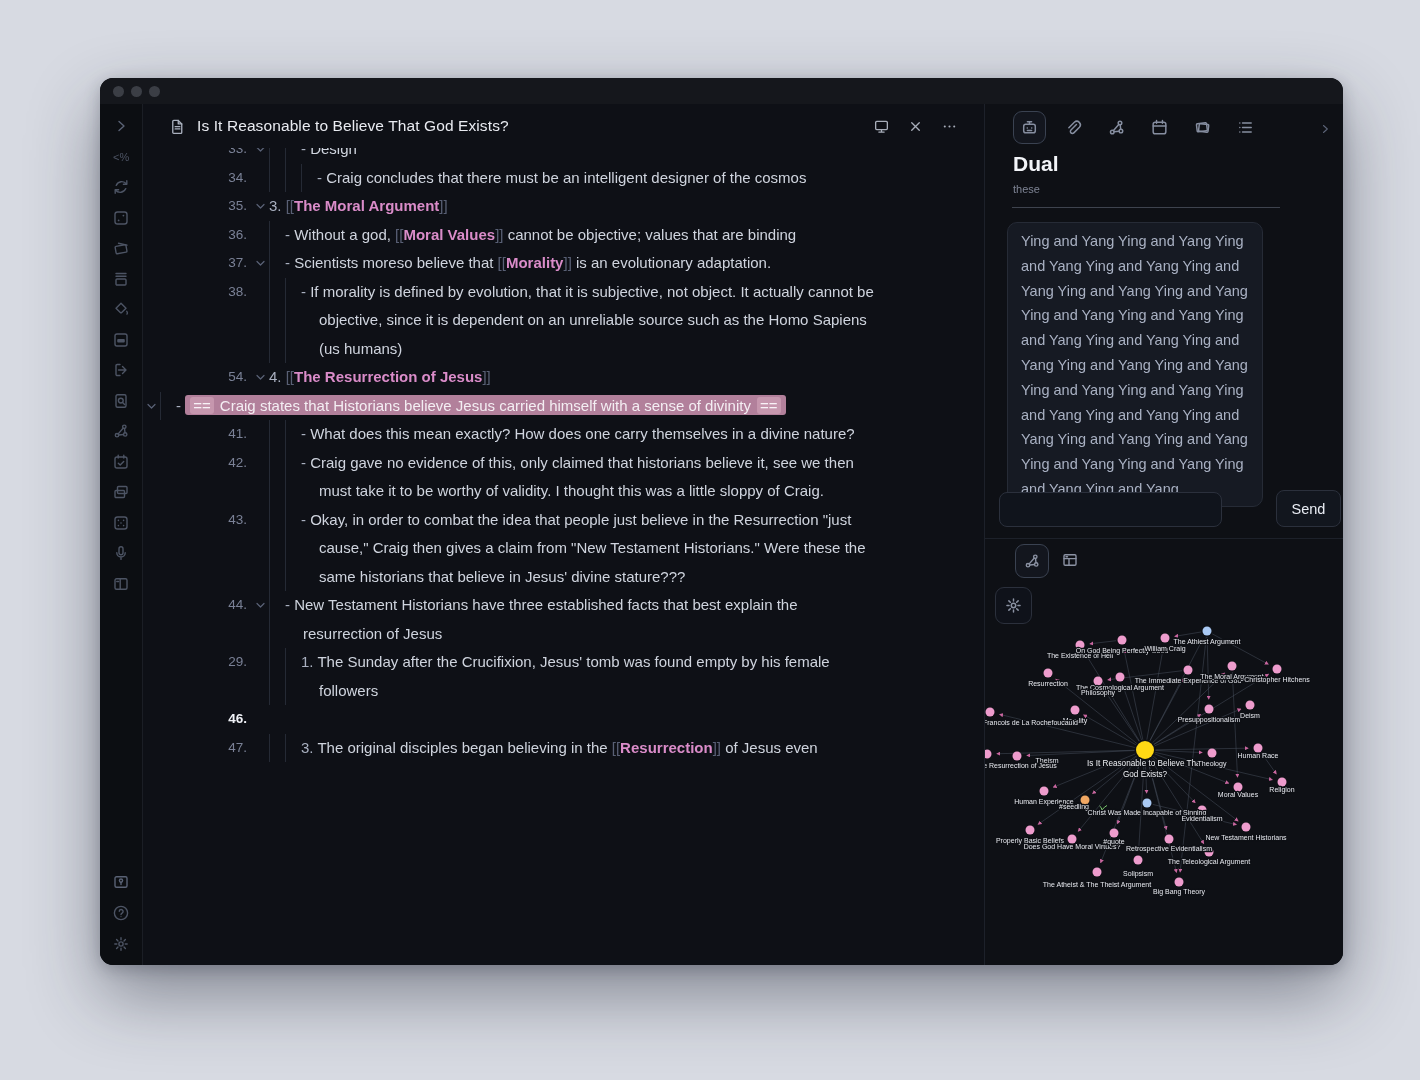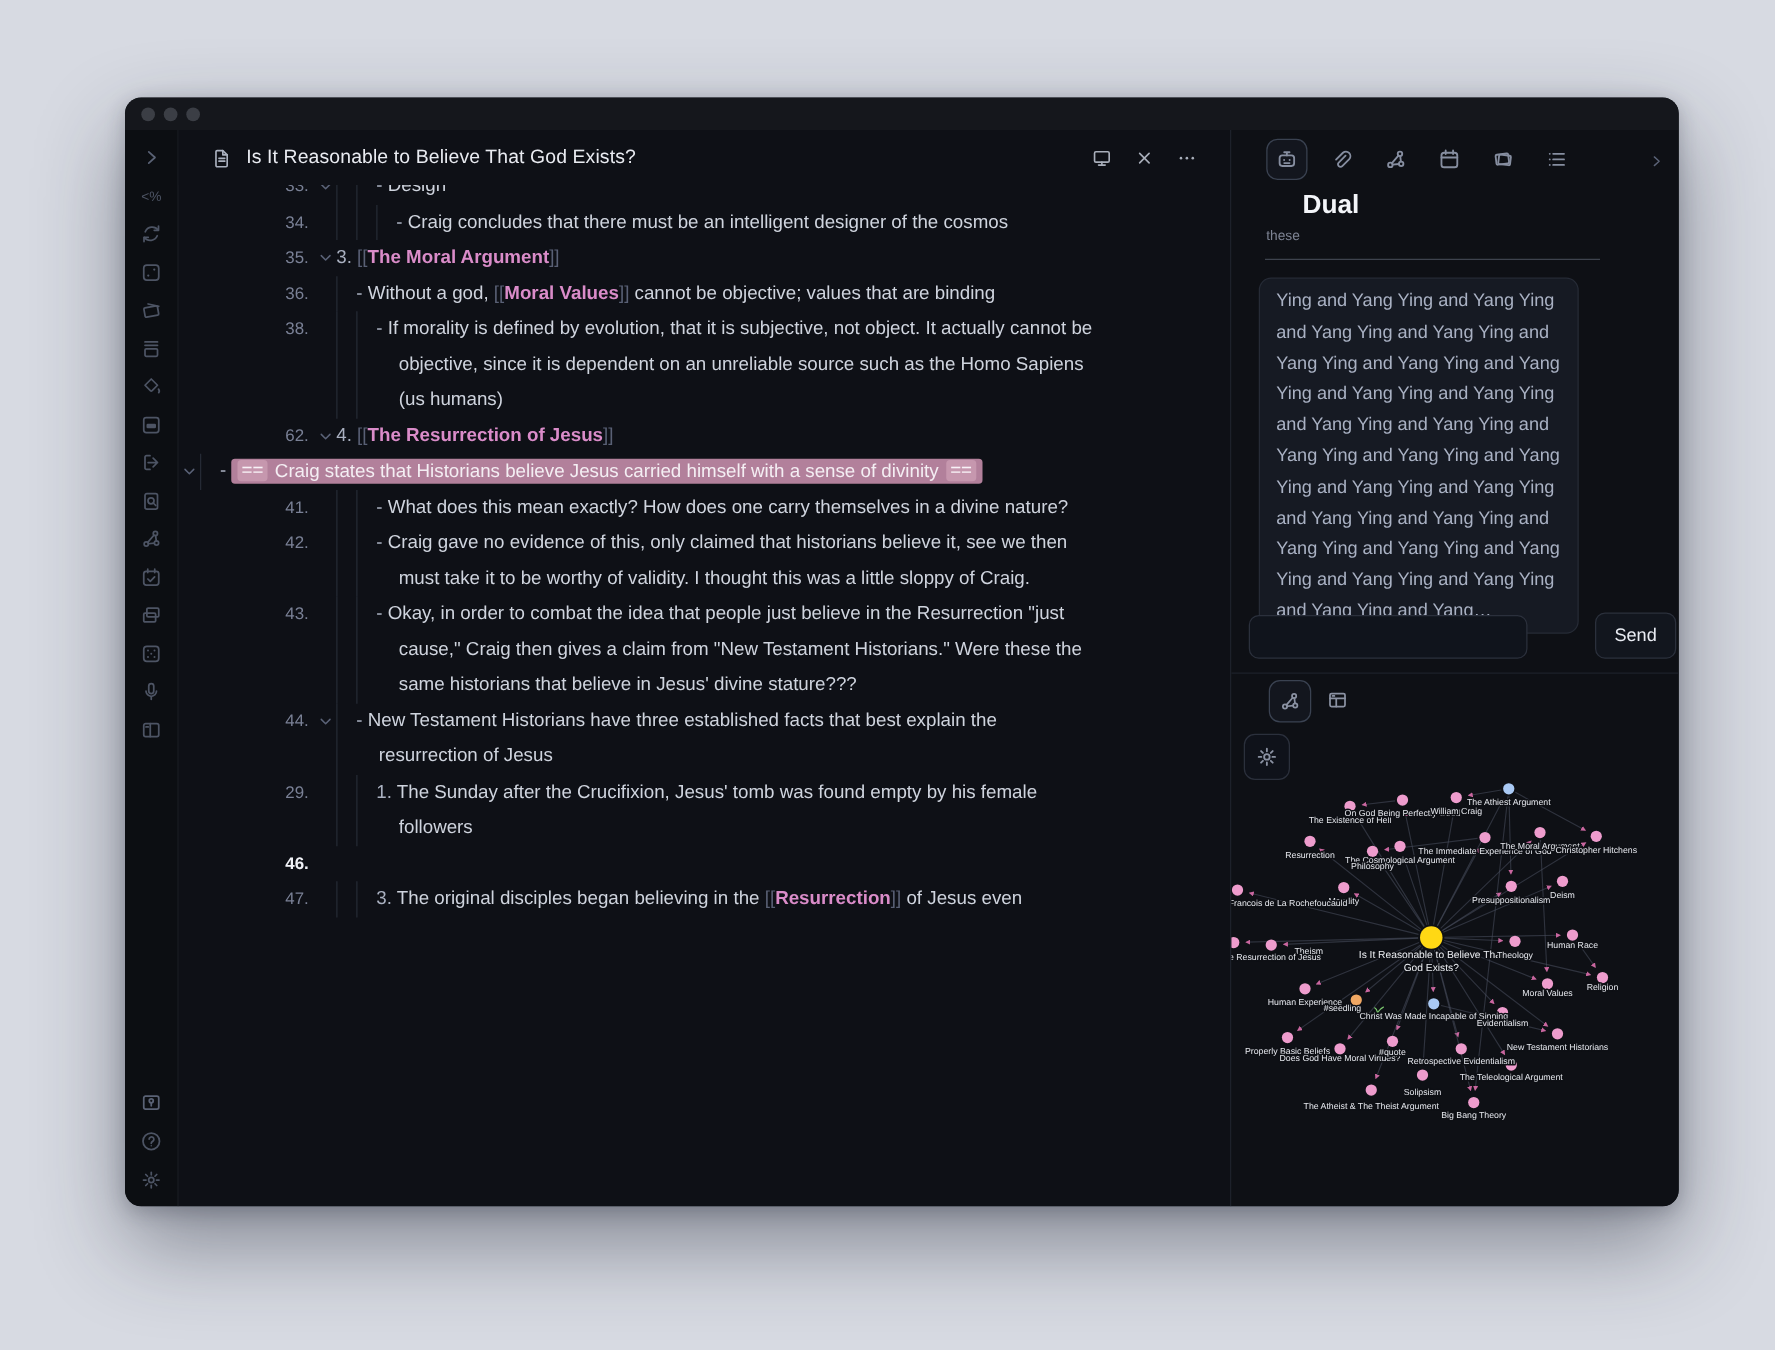--- a/index.html
+++ b/index.html
@@ -53,21 +53,21 @@
   .hlmark{background:#c697ae;border-radius:3px;padding:0 3px;margin:0 2px;color:#f8f2f7;}
 
   
   .panel{width:358px;flex:none;background:#0e1015;border-left:1px solid #1d212a;position:relative;overflow:hidden;}
   .p-tabs{position:absolute;top:7px;left:28px;display:flex;gap:12px;align-items:center;}
   .tab{width:31px;height:31px;display:flex;align-items:center;justify-content:center;color:#868ea0;}
   .tab svg{width:19px;height:19px;}
   .tab.active{border:1px solid #3a4251;border-radius:9px;background:#13161e;}
   .panel-collapse{position:absolute;right:11px;top:18px;color:#5b6377;width:14px;height:14px;}
   .panel-collapse svg{width:14px;height:14px;}
-  .p-title{position:absolute;top:48px;left:28px;font-size:21px;font-weight:700;color:#f3f5f9;margin-left:29px;}
+  .p-title{position:absolute;top:48px;left:28px;font-size:21px;font-weight:700;color:#f3f5f9;}
   .p-online{position:absolute;top:79px;left:28px;font-size:11px;color:#7e8494;}
   .p-div1{position:absolute;top:103px;left:27px;width:268px;height:1px;background:#3e434e;}
   .bubble{position:absolute;top:118px;left:22px;width:228px;height:271px;overflow:hidden;
           padding:6px 13px;background:#161a23;border:1px solid #262b36;border-radius:10px;
           color:#a9b1c3;font-size:14.5px;line-height:24.8px;}
   .chat-input{position:absolute;top:388px;left:14px;width:201px;height:33px;background:#10141c;
               border:1px solid #2b303c;border-radius:8px;color:#dfe3ec;padding:0 10px;font-size:14px;outline:none;
               font-family:"Liberation Sans","DejaVu Sans",sans-serif;}
   .send-btn{position:absolute;top:386px;left:243px;width:65px;height:37px;border:1px solid #2b303c;
             border-radius:8px;background:#12161e;color:#e9ecf3;font-size:14.5px;
@@ -272,30 +272,42 @@
           </div>
           <div class="line">
             <div class="num">36.</div>
             <div class="chev"></div>
             <div class="body">
               <span class="guide"></span>
               <div class="tb"><span class="marker">- </span>Without a god, <span class="brk">[[</span><span class="wlink">Moral Values</span><span class="brk">]]</span> cannot be objective; values that are binding</div>
             </div>
           </div>
           <div class="line">
+            <div class="num">37.</div>
+            <div class="chev">
+              <svg viewBox="0 0 9 7" fill="none" stroke="currentColor" stroke-width="1.2" stroke-linecap="round" stroke-linejoin="round">
+                <polyline points="1 1.5 4.5 5 8 1.5"></polyline>
+              </svg>
+            </div>
+            <div class="body">
+              <span class="guide"></span>
+              <div class="tb"><span class="marker">- </span>Scientists moreso believe that <span class="brk">[[</span><span class="wlink">Morality</span><span class="brk">]]</span> is an evolutionary adaptation.</div>
+            </div>
+          </div>
+          <div class="line">
             <div class="num">38.</div>
             <div class="chev"></div>
             <div class="body">
               <span class="guide"></span>
               <span class="guide"></span>
               <div class="tb"><span class="marker">- </span>If morality is defined by evolution, that it is subjective, not object. It actually cannot be objective, since it is dependent on an unreliable source such as the Homo Sapiens (us humans)</div>
             </div>
           </div>
           <div class="line">
-            <div class="num">62.</div>
+            <div class="num">54.</div>
             <div class="chev">
               <svg viewBox="0 0 9 7" fill="none" stroke="currentColor" stroke-width="1.2" stroke-linecap="round" stroke-linejoin="round">
                 <polyline points="1 1.5 4.5 5 8 1.5"></polyline>
               </svg>
             </div>
             <div class="body">
               <div class="tb"><span class="marker">4. </span><span class="brk">[[</span><span class="wlink">The Resurrection of Jesus</span><span class="brk">]]</span></div>
             </div>
           </div>
           <div class="line">

